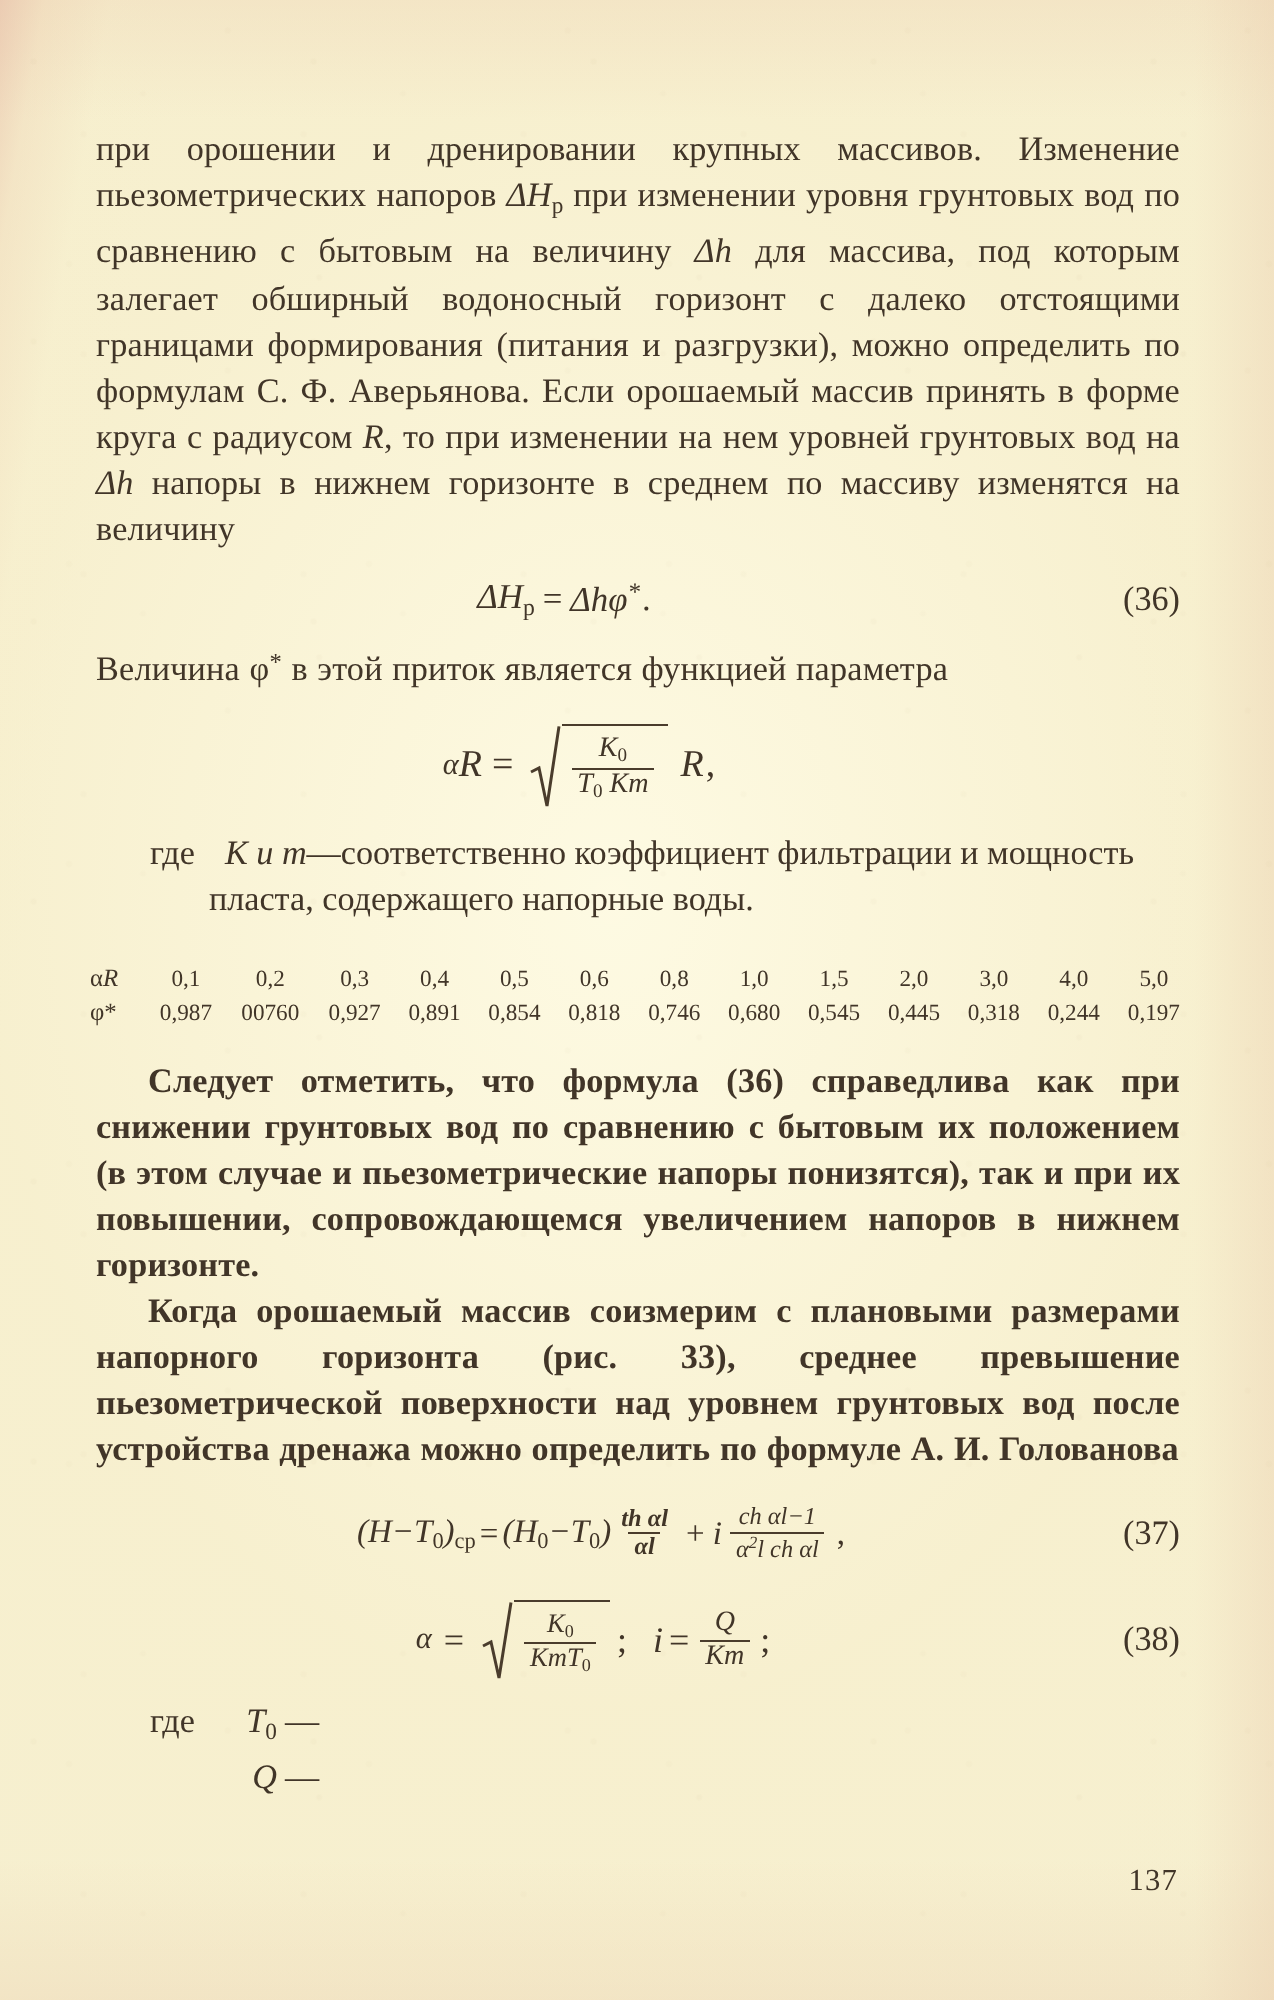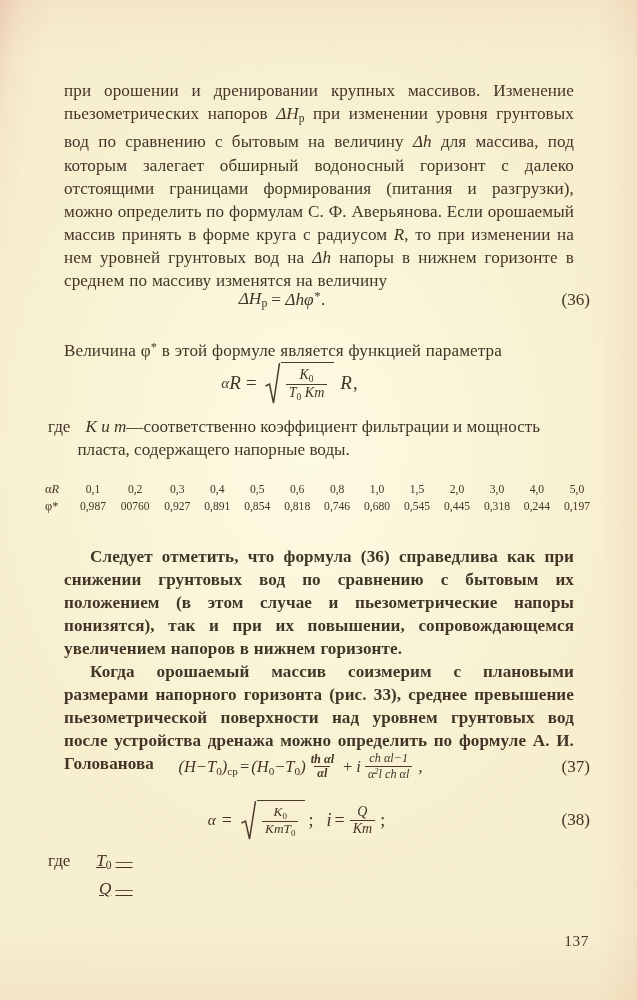--- a/index.html
+++ b/index.html
@@ -36,21 +36,21 @@
       radial-gradient(circle at 55% 36%, rgba(150,120,80,0.08) 0 1px, rgba(0,0,0,0) 2px);
     background-size: 140px 140px, 170px 170px, 110px 110px, 190px 190px, 150px 150px, 130px 130px;
   }
   .textblock {
     position: absolute;
     left: 48px;
     top: 0;
     width: 542px;
   }
   p.para {
-    margin: 16px;
+    margin: 0;
     font-size: 17.1px;
     line-height: 23.1px;
     text-align: justify;
     text-align-last: left;
     letter-spacing: 0.1px;
     word-spacing: 0.4px;
   }
   p.para.indent { text-indent: 26px; font-weight: bold; }
   .v { font-style: italic; font-family: "Liberation Serif", serif; }
   .sub {
@@ -146,24 +146,25 @@
     font-size: 12.4px;
     width: 26px;
     padding-right: 2px;
   }
 
   
   .where {
     display: flex;
     font-size: 17.1px;
     line-height: 23.1px;
+    margin-left: 27px;
   }
   .where .kw { flex: 0 0 auto; padding-right: 7px; }
   .where .defs { flex: 1 1 auto; }
-  .defrow { display: flex; align-items: baseline; text-decoration: underline; }
+  .defrow { display: flex; align-items: baseline; }
   .defrow .sym {
     flex: 0 0 34px;
     text-align: right;
     font-style: italic;
     padding-right: 4px;
   }
   .defrow .dash { flex: 0 0 auto; padding-right: 3px; }
   .defrow .txt {
     flex: 1 1 auto;
     text-align: justify;
@@ -193,21 +194,21 @@
       <span class="eq-body">
         <span><span>ΔH</span><span class="sub">р</span></span>
         <span class="op" style="padding:0 4px;">=</span>
         <span><span>Δhφ</span><span class="sup">*</span><span class="op">.</span></span>
       </span>
       <span class="eq-num">(36)</span>
     </div>
   </div>
 
   <div class="textblock" style="top:320px;">
-    <p class="para"><span>Величина φ</span><span class="sup">*</span><span> в этой формуле является функцией параметра</span></p>
+    <p class="para"><span>Величина φ</span><span class="sup">*</span><span> в этой приток является функцией параметра</span></p>
   </div>
 
   <div class="textblock" style="top:362px;">
     <div class="eq-row">
       <span class="eq-body" style="font-size:19px; margin-right:58px;">
         <span style="font-size:0.80em;">α</span>
           <span>R</span>
         <span class="op" style="padding:0 5px;">=</span>
         <span class="radical" style="height:42px;">
           <span class="sign">

